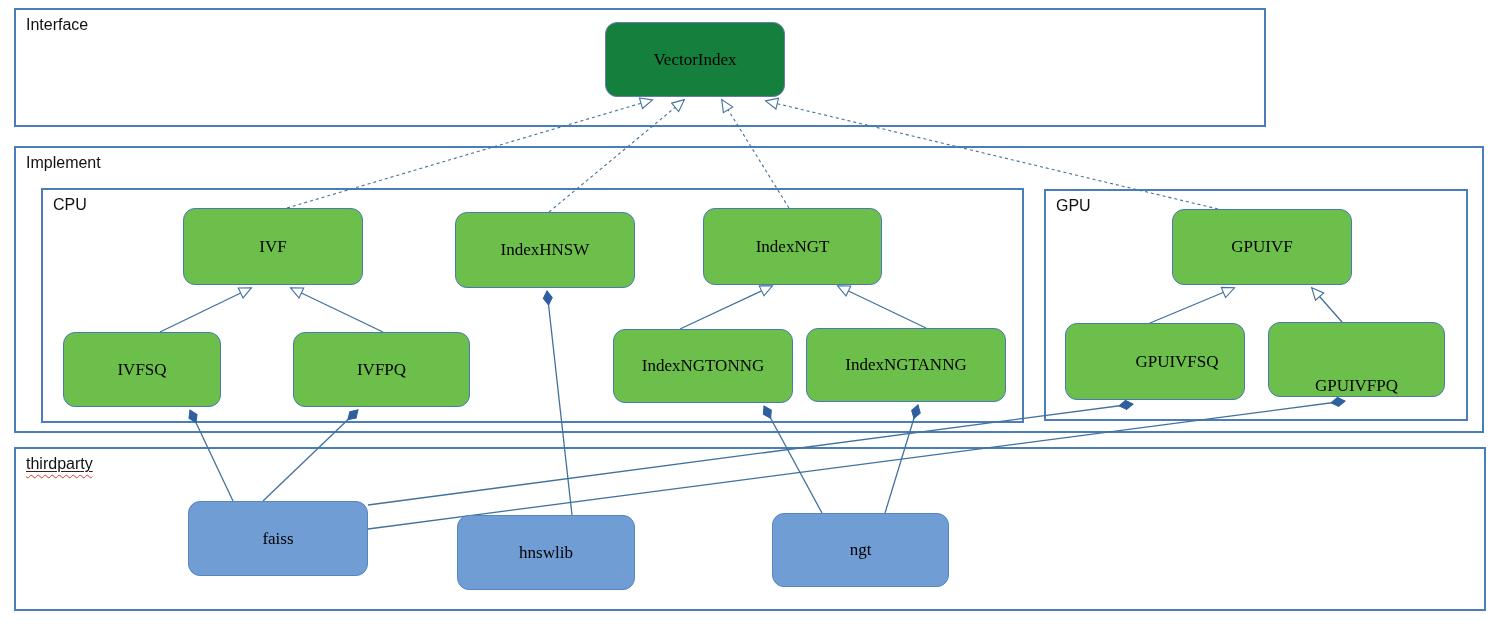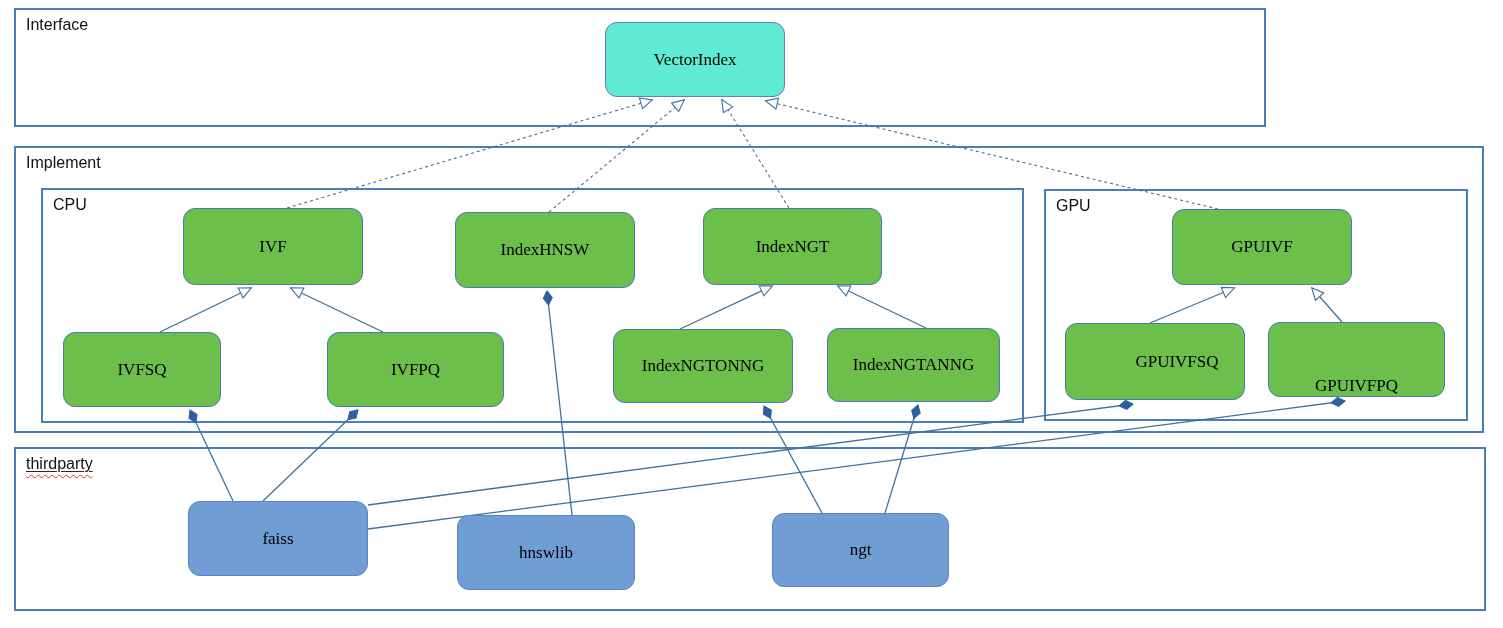--- a/index.html
+++ b/index.html
@@ -15,21 +15,21 @@
   }
   .wavy{ text-decoration: underline wavy #d23a2e; text-underline-offset:5px; text-decoration-thickness:1px;}
   .wavy .sol{ text-decoration: underline solid #3a2020; text-underline-offset:2px; text-decoration-thickness:1px;}
   
   .node{
     position:absolute;box-sizing:border-box;border-radius:12px;
     display:flex;align-items:center;justify-content:center;
     font-family:"Liberation Serif",serif;font-size:17px;color:#000;
     z-index:2;
   }
-  .node.iface{background:#5eead4;border:1.5px solid #6b79b8;}
+  .node.iface{background:#15803d;border:1.5px solid #6b79b8;}
   .node.impl {background:#6dbf4b;border:1.5px solid #4a7ab5;}
   .node.third{background:#6f9dd4;border:1.5px solid #5585c2;}
   
   svg.edges{position:absolute;left:0;top:0;z-index:1;pointer-events:none;}
   .edge{stroke:#41719c;stroke-width:1.3;fill:none;}
   .edge.dashed{stroke-dasharray:3 3;stroke-width:1.1;}
 </style>
 </head>
 <body>
 
@@ -99,29 +99,29 @@
   </div>
 
   <div class="node impl" style="left:703px;top:208px;width:179px;height:77px;">
     <span>IndexNGT</span>
   </div>
 
   <div class="node impl" style="left:63px;top:332px;width:158px;height:75px;">
     <span>IVFSQ</span>
   </div>
 
-  <div class="node impl" style="left:293px;top:332px;width:177px;height:75px;margin-left:34px;">
+  <div class="node impl" style="left:293px;top:332px;width:177px;height:75px;">
     <span>IVFPQ</span>
   </div>
 
   <div class="node impl" style="left:613px;top:329px;width:180px;height:74px;">
     <span>IndexNGTONNG</span>
   </div>
 
-  <div class="node impl" style="left:827px;top:328px;width:173px;height:74px;">
+  <div class="node impl" style="left:806px;top:328px;width:200px;height:74px;">
     <span>IndexNGTANNG</span>
   </div>
 
   <div class="node impl" style="left:1172px;top:209px;width:180px;height:76px;">
     <span>GPUIVF</span>
   </div>
 
   <div class="node impl" style="left:1065px;top:323px;width:180px;height:77px;padding-left:44px;">
     <span>GPUIVFSQ</span>
   </div>

